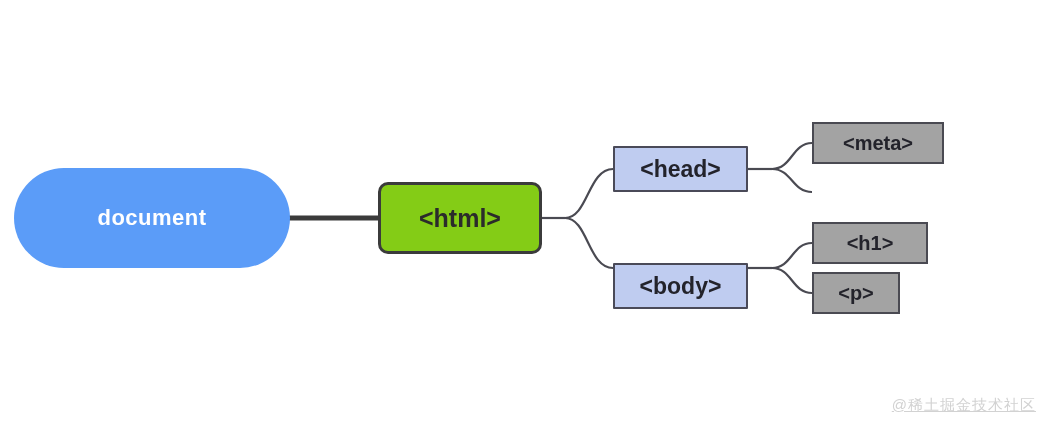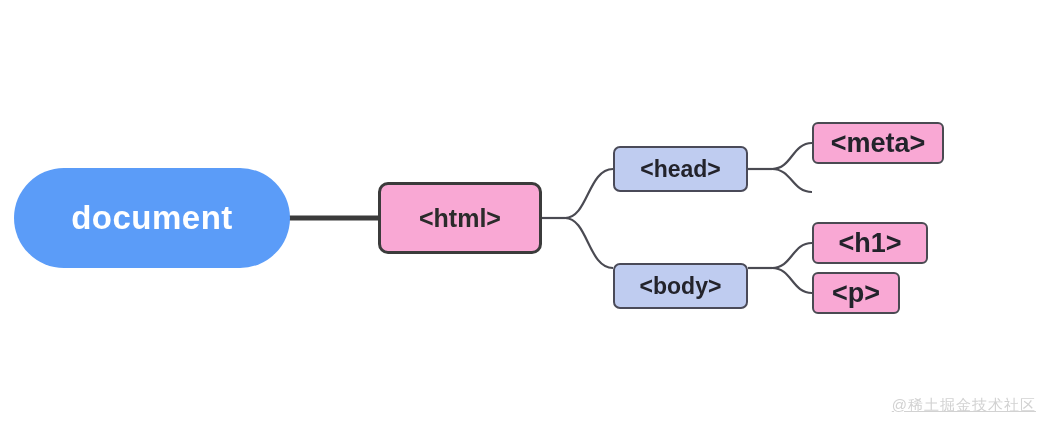--- a/index.html
+++ b/index.html
@@ -38,63 +38,63 @@
 
   
   .node-root {
     left: 14px;
     top: 168px;
     width: 276px;
     height: 100px;
     background: #5B9CF8;
     border-radius: 50px;
     color: #ffffff;
-    font-size: 33px;
+    font-size: 22px;
     font-weight: bold;
     letter-spacing: 0.5px;
   }
 
   
   .node-html {
     left: 378px;
     top: 182px;
     width: 164px;
     height: 72px;
-    background: #f9a8d4;
+    background: #84cc16;
     border: 3px solid #3B3B3B;
     border-radius: 10px;
     color: #2B2B2B;
     font-size: 25px;
     font-weight: bold;
   }
 
   
   .node-l2 {
     left: 613px;
     width: 135px;
     height: 46px;
     background: #BFCCF0;
     border: 2px solid #4A4A58;
-    border-radius: 7px;
+    border-radius: 1px;
     color: #23232B;
     font-size: 23px;
     font-weight: bold;
   }
   .node-head { top: 146px; }
   .node-body { top: 263px; }
 
   
   .node-l3 {
     left: 812px;
     height: 42px;
-    background: #f9a8d4;
+    background: #a3a3a3;
     border: 2px solid #4A4A52;
-    border-radius: 6px;
+    border-radius: 0;
     color: #23232B;
-    font-size: 27px;
+    font-size: 20px;
     font-weight: bold;
   }
   .node-meta  { top: 122px; width: 132px; }
   .node-title { top: 172px; width: 129px; }
   .node-h1    { top: 222px; width: 116px; }
   .node-p     { top: 272px; width: 88px;  }
 
   .watermark {
     position: absolute;
     right: 18px;

